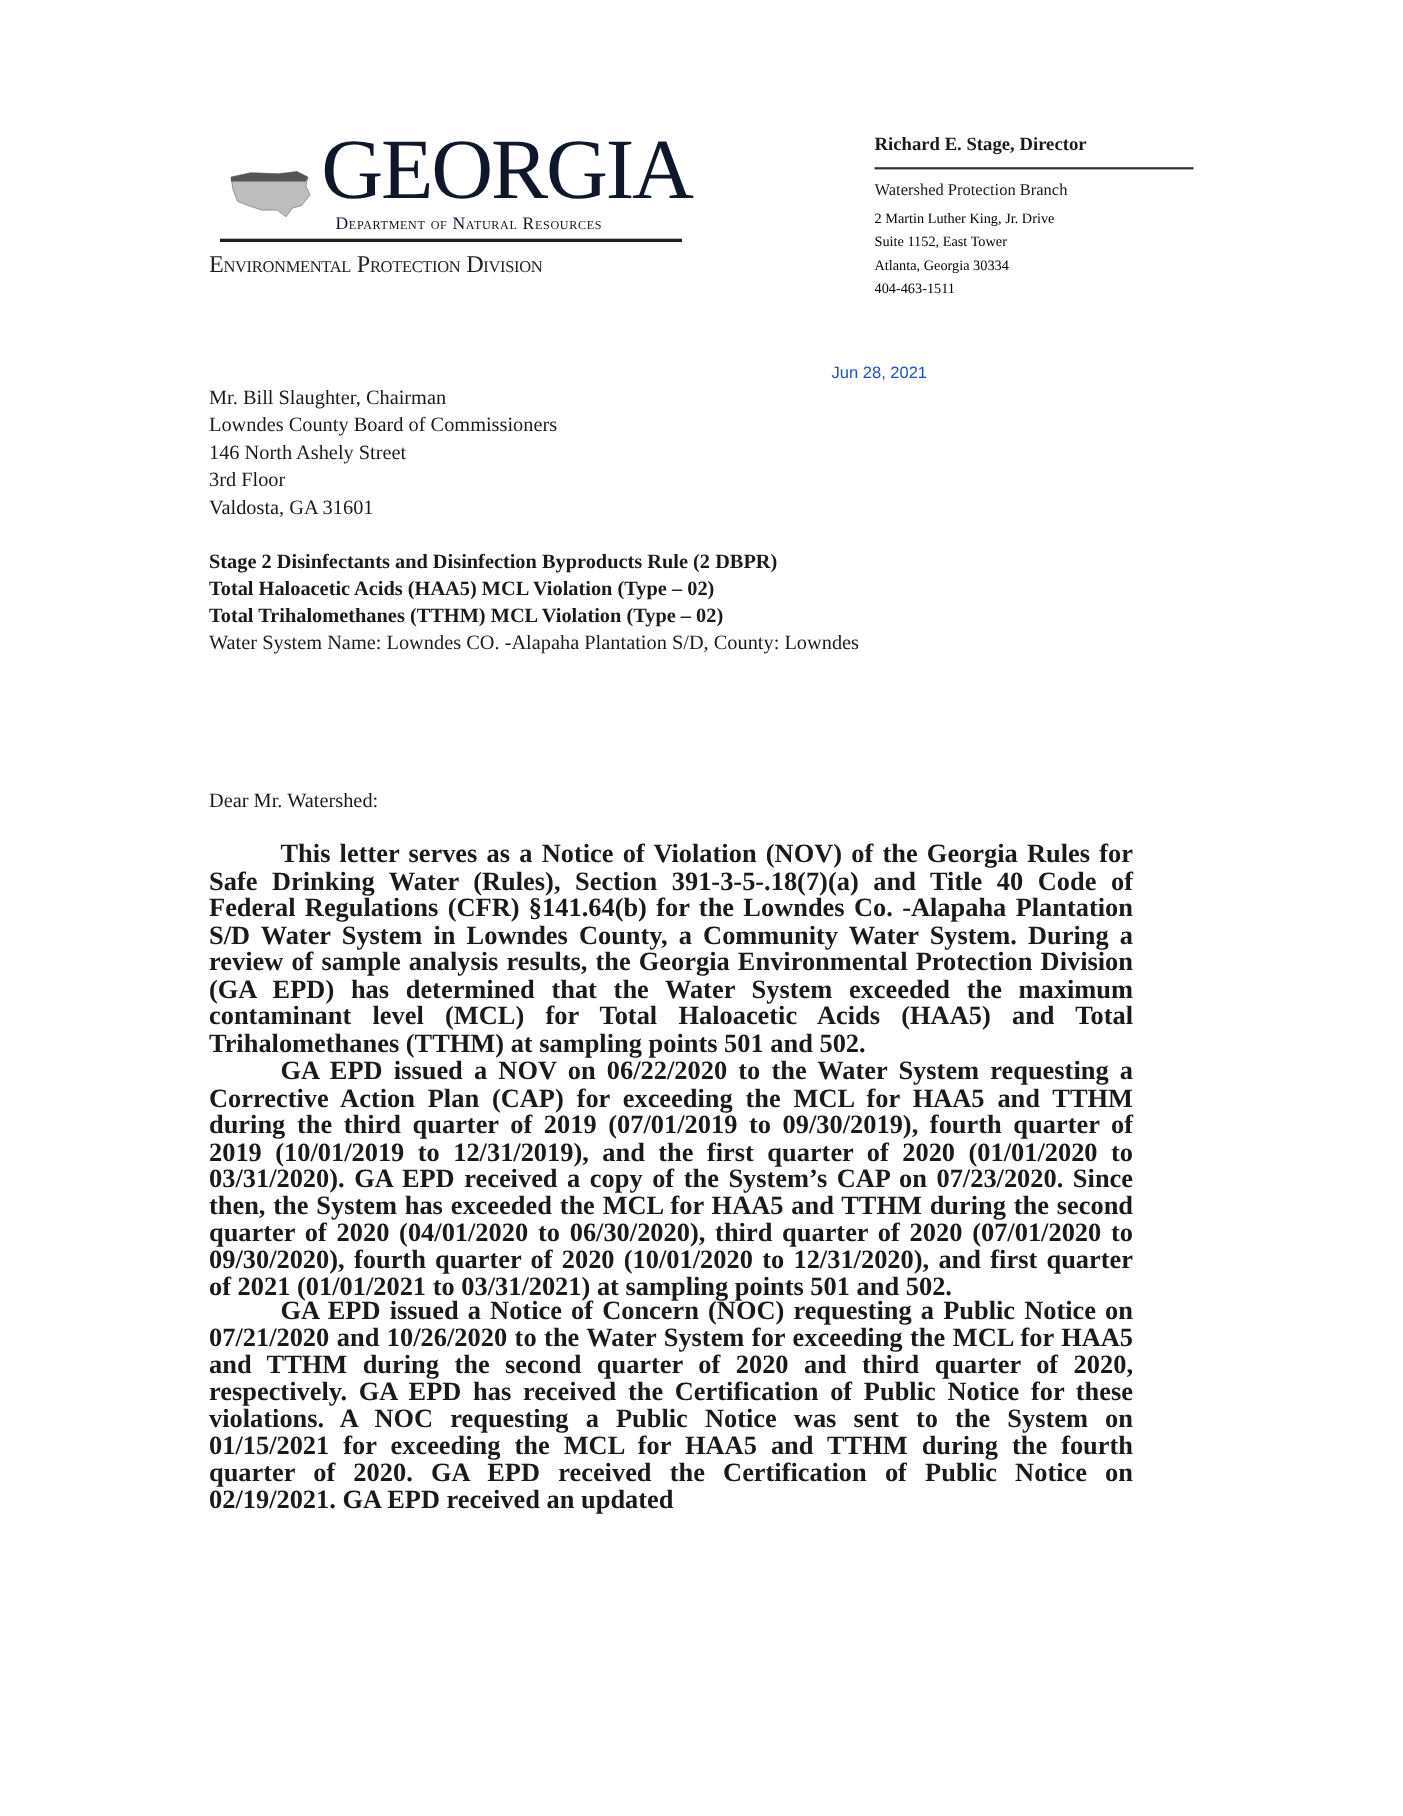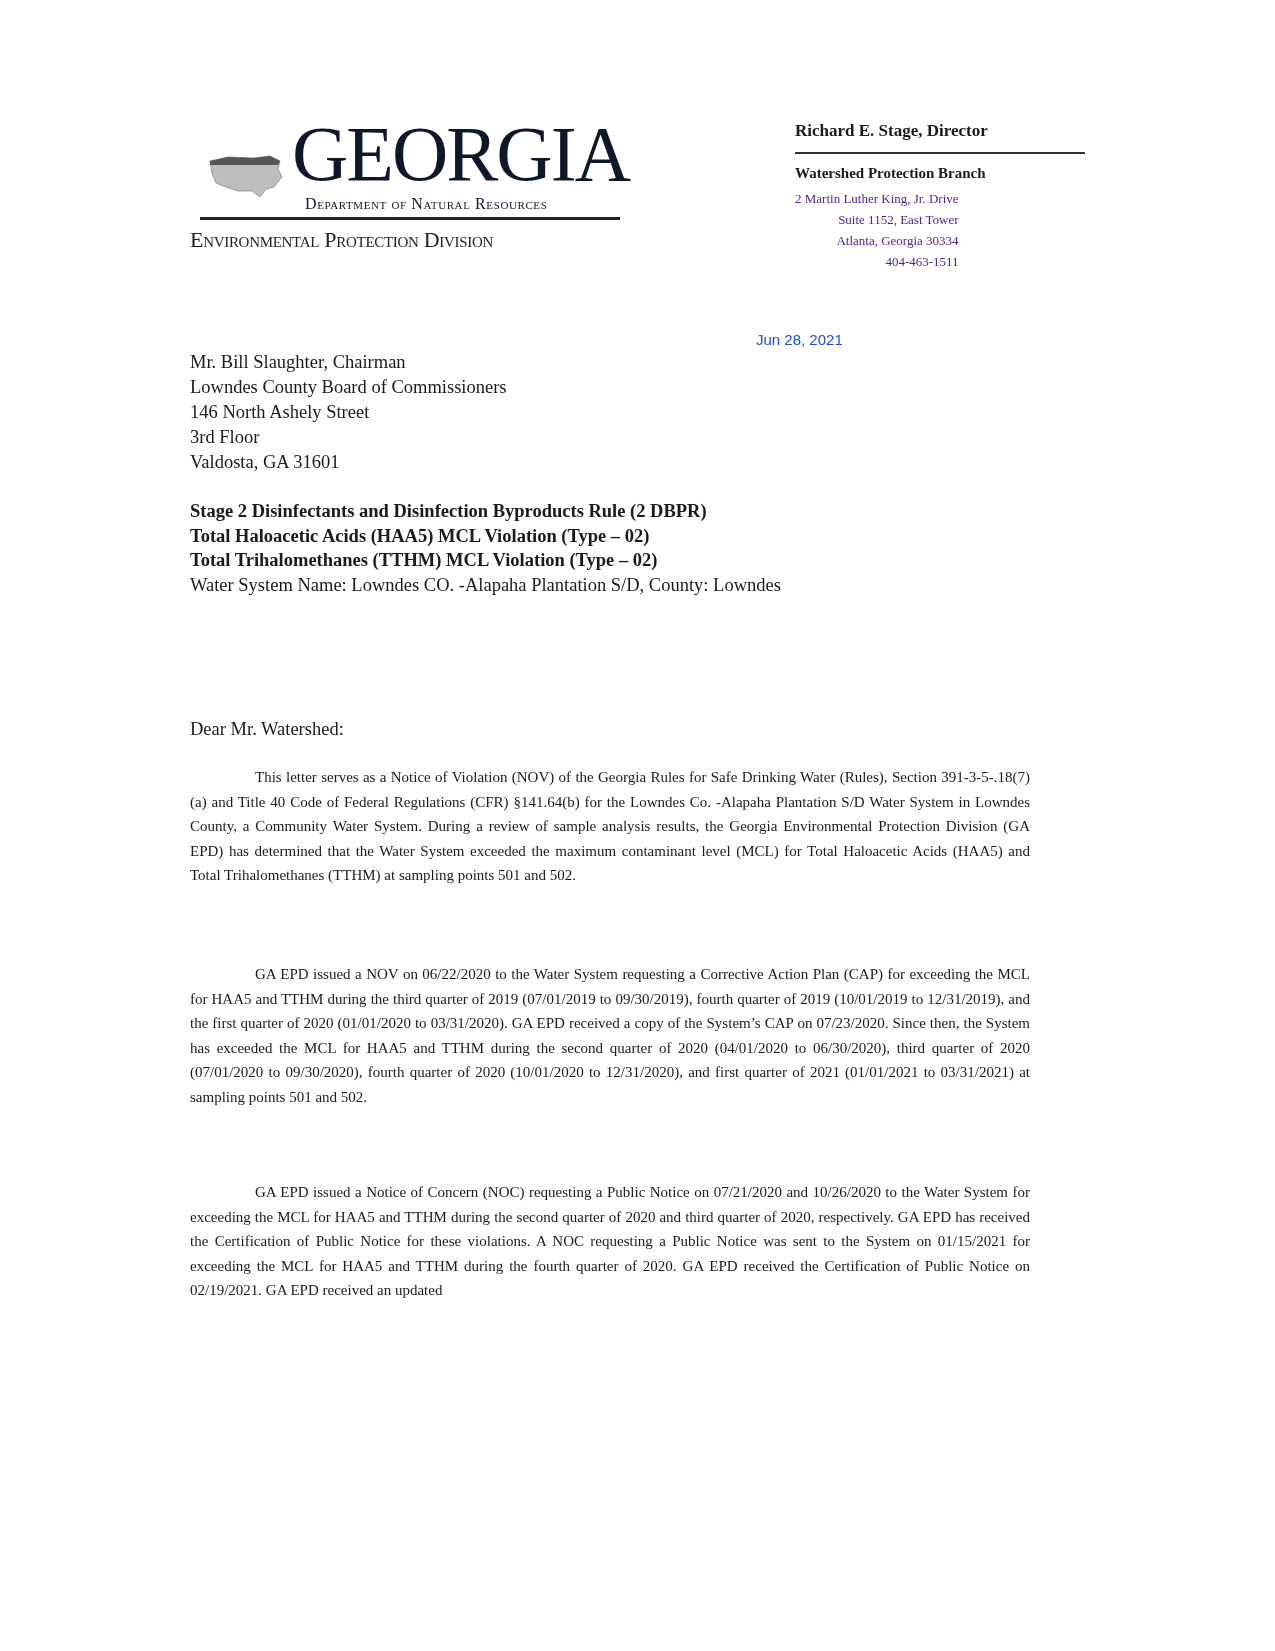--- a/index.html
+++ b/index.html
@@ -10,34 +10,34 @@
   .logo { left: 200px; top: 115px; width: 420px; }
   .map-icon { position: absolute; left: 8px; top: 38px; width: 78px; height: 46px; }
   .georgia { position: absolute; left: 92px; top: 0px; font-family: "Liberation Serif", serif; font-size: 78px; letter-spacing: -2px; line-height: 78px; color: #0f172a; }
   .dnr { position: absolute; left: 105px; top: 80px; font-family: "Liberation Serif", serif; font-size: 16px; letter-spacing: 0.6px; font-variant: small-caps; color: #0f172a; white-space: nowrap; }
   .logo-rule { position: absolute; left: 0; top: 102px; width: 420px; height: 3px; background: #222; }
   .epd { position: absolute; left: -10px; top: 112px; font-family: "Liberation Serif", serif; font-size: 22px; letter-spacing: -0.3px; font-variant: small-caps; color: #222; white-space: nowrap; }
 
   
   .director { left: 795px; top: 121px; font-size: 17px; font-weight: bold; }
   .dir-rule { left: 795px; top: 152px; width: 290px; height: 1.5px; background: #333; }
-  .branch { left: 795px; top: 165px; font-size: 15px; font-weight: bold; }
-  .addr { left: 795px; top: 188px; font-size: 13px; line-height: 21px; color: #4c1d95; text-align: right; }
+  .branch { left: 795px; top: 165px; font-size: 15px; font-weight: normal; }
+  .addr { left: 795px; top: 188px; font-size: 13px; line-height: 21px; color: #000000; }
 
   .date { left: 756px; top: 331px; font-family: "Liberation Sans", sans-serif; font-size: 15px; color: #1d4ed8; }
 
   .recipient { left: 190px; top: 350px; font-size: 18.5px; line-height: 25px; }
 
   .re { left: 190px; top: 499px; font-size: 18.5px; line-height: 24.5px; width: 860px; }
   .re .b { font-weight: bold; }
   .re .n { font-weight: normal; }
 
   .salutation { left: 190px; top: 719px; font-size: 18.5px; }
 
-  .para { left: 190px; width: 840px; font-size: 15px; line-height: 24.5px; text-align: justify; }
+  .para { left: 190px; width: 840px; font-size: 24px; line-height: 24.5px; text-align: justify; font-weight: bold; }
   .para .indent { display: inline-block; width: 65px; }
   .p1 { top: 765px; }
   .p2 { top: 962px; }
   .p3 { top: 1180px; }
 </style>
 </head>
 <body>
 
 <div class="abs logo">
   <svg class="map-icon" viewBox="0 0 78 46">

